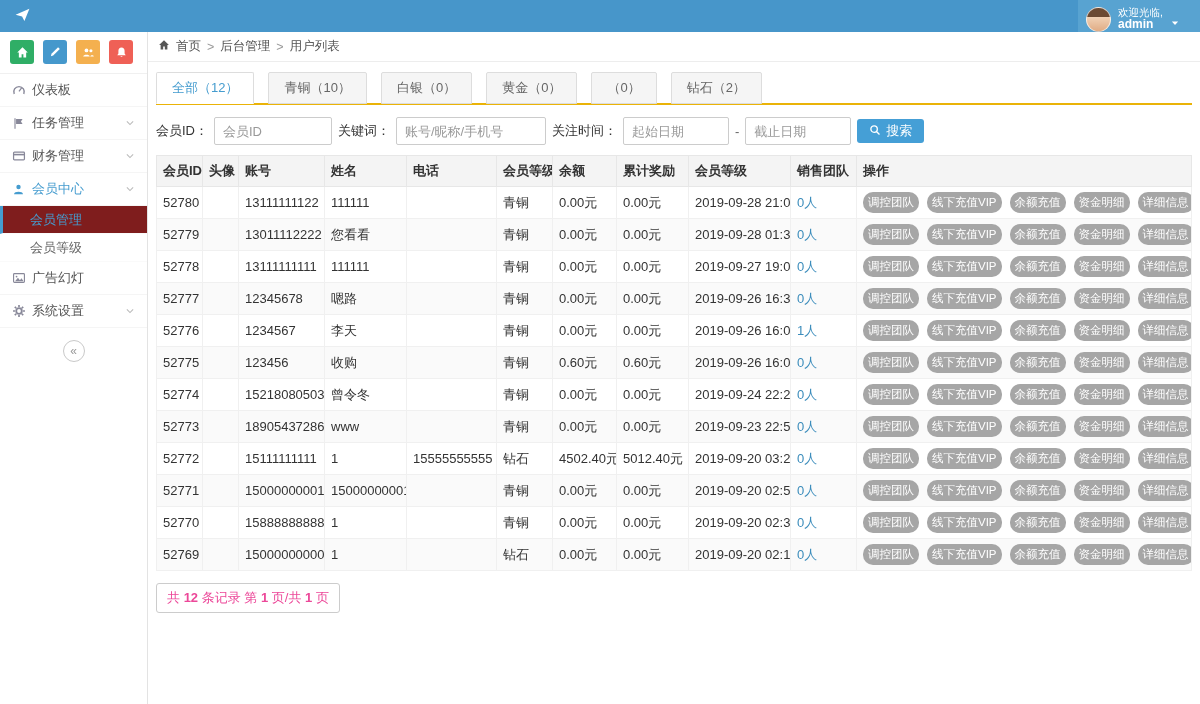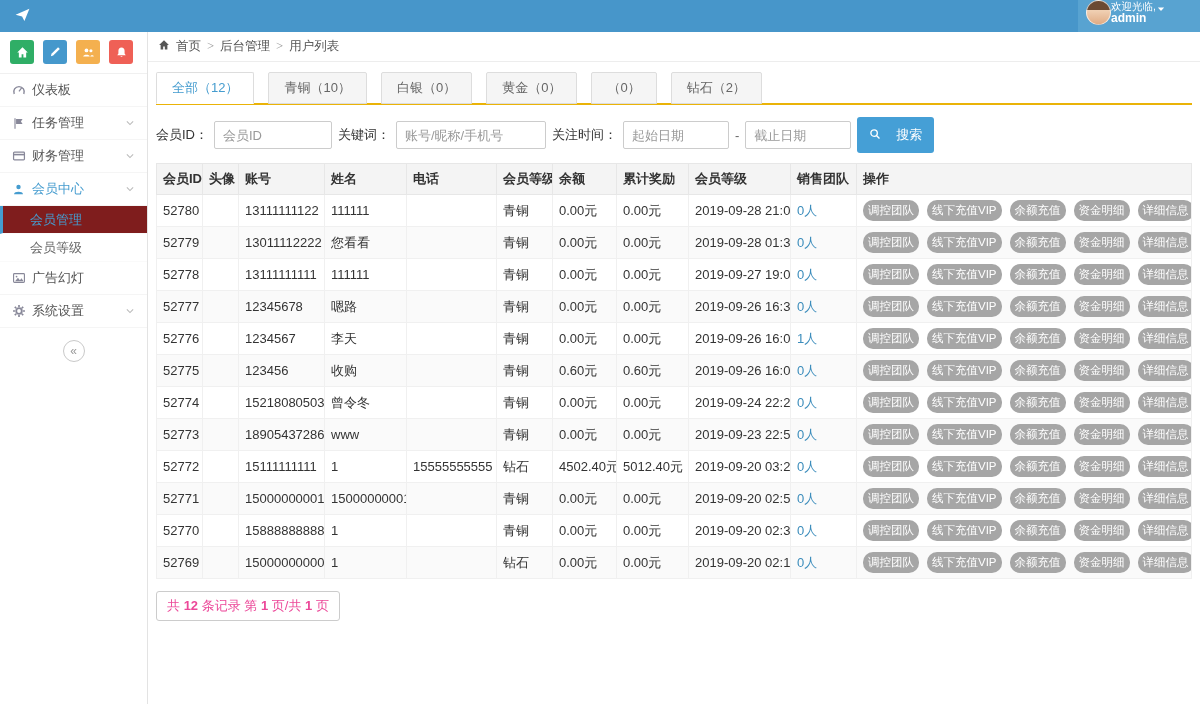--- a/index.html
+++ b/index.html
@@ -4,22 +4,22 @@
 <style>
   * { margin:0; padding:0; box-sizing:border-box; }
   html,body { width:1200px; height:704px; overflow:hidden;
     font-family:"Liberation Sans","DejaVu Sans",sans-serif; background:#fff; color:#333; }
   .app { display:flex; flex-direction:column; height:704px; }
 
   
   .topbar { height:32px; background:#4796ca; display:flex; align-items:center;
     justify-content:space-between; flex:0 0 32px; }
   .logo { padding:0 14px; display:flex; align-items:center; }
-  .user-area { height:100%; background:#58a3d1; display:flex; align-items:flex-start;
-    gap:0; padding:0 8px; cursor:pointer; min-width:122px; }
+  .user-area { height:100%; background:#58a3d1; display:flex; align-items:flex-end;
+    gap:7px; padding:0 8px; cursor:pointer; min-width:122px; }
   .avatar { width:25px; height:25px; border-radius:50%; border:1px solid rgba(255,255,255,.7);
     background:linear-gradient(180deg,#6b4a33 0%,#6b4a33 38%,#f1d2b6 38%,#e0ac85 100%); }
   .welcome { color:#fff; line-height:1.15; }
   .welcome .l1 { font-size:10.5px; display:block; }
   .welcome .l2 { font-size:12px; font-weight:bold; display:block; }
 
   
   .body-row { display:flex; flex:1; overflow:hidden; }
   .sidebar { width:148px; flex:0 0 148px; background:#fff; border-right:1px solid #e3e3e3; }
   .main { flex:1; display:flex; flex-direction:column; overflow:hidden; background:#fff; }
@@ -38,40 +38,40 @@
   .side-item.active .si-icon { color:#459ccf; }
   .sub-item { display:flex; align-items:center; height:28px; padding-left:30px;
     font-size:13px; color:#666; cursor:pointer; border-bottom:1px solid #fafafa; }
   .sub-item.active { color:#459ccf; border-left:3px solid #459ccf; padding-left:27px; background:#7f1d1d; }
   .collapse-btn { width:22px; height:22px; margin:12px auto 0; border:1px solid #c9c9c9;
     border-radius:50%; color:#999; font-size:12px; display:flex; align-items:center;
     justify-content:center; cursor:pointer; }
 
   
   .breadcrumb { height:30px; flex:0 0 30px; display:flex; align-items:center; gap:6px;
-    padding:0 10px; border-bottom:1px solid #ededed; font-size:12.5px; color:#555;font-family:Liberation Serif, serif; }
+    padding:0 10px; border-bottom:1px solid #ededed; font-size:12.5px; color:#555; }
   .crumb { cursor:pointer; } .crumb.current { cursor:default; }
   .crumb-sep { color:#999; }
 
   
   .content { padding:10px 8px 0; flex:1; overflow:hidden; }
   .tabs { display:flex; gap:14px; border-bottom:2px solid #eab308; }
   .tab { padding:6px 15px; font-size:13px; color:#666; background:#f5f5f5;
     border:1px solid #ddd; border-radius:2px 2px 0 0; margin-bottom:-1px; cursor:pointer; }
   .tab.active { background:#fff; color:#459ccf; border-bottom-color:#fff; }
 
   .search-bar { display:flex; align-items:center; gap:6px; padding:12px 0 10px; font-size:13px; }
   .search-bar label { color:#333; }
   .search-bar input { height:28px; border:1px solid #ccc; border-radius:2px; padding:0 8px;
     font-size:13px; color:#333; font-family:inherit; }
   .search-bar input::placeholder { color:#999; }
   .in-member-id { width:118px; } .in-keyword { width:150px; } .in-date { width:106px; }
   .range-sep { color:#666; }
-  .search-btn { height:36px; padding:0 12px; background:#459fd6; color:#fff; border:none;
-    border-radius:3px; display:flex; align-items:center; gap:15px; font-size:13px;
+  .search-btn { height:24px; padding:0 12px; background:#459fd6; color:#fff; border:none;
+    border-radius:3px; display:flex; align-items:center; gap:5px; font-size:13px;
     cursor:pointer; font-family:inherit; }
 
   
   table { width:100%; border-collapse:collapse; table-layout:fixed; font-size:13px; }
   th { background:#f4f4f4; font-weight:bold; text-align:left; padding:6px 6px;
     border:1px solid #e7e7e7; color:#333; white-space:nowrap; overflow:hidden; }
   td { padding:5px 6px; border:1px solid #f0f0f0; color:#333; white-space:nowrap;
     overflow:hidden; height:30px; }
   tbody tr:nth-child(even) td { background:#fafafa; }
   .team-link { color:#3c8dbc; cursor:pointer; text-decoration:none; }

